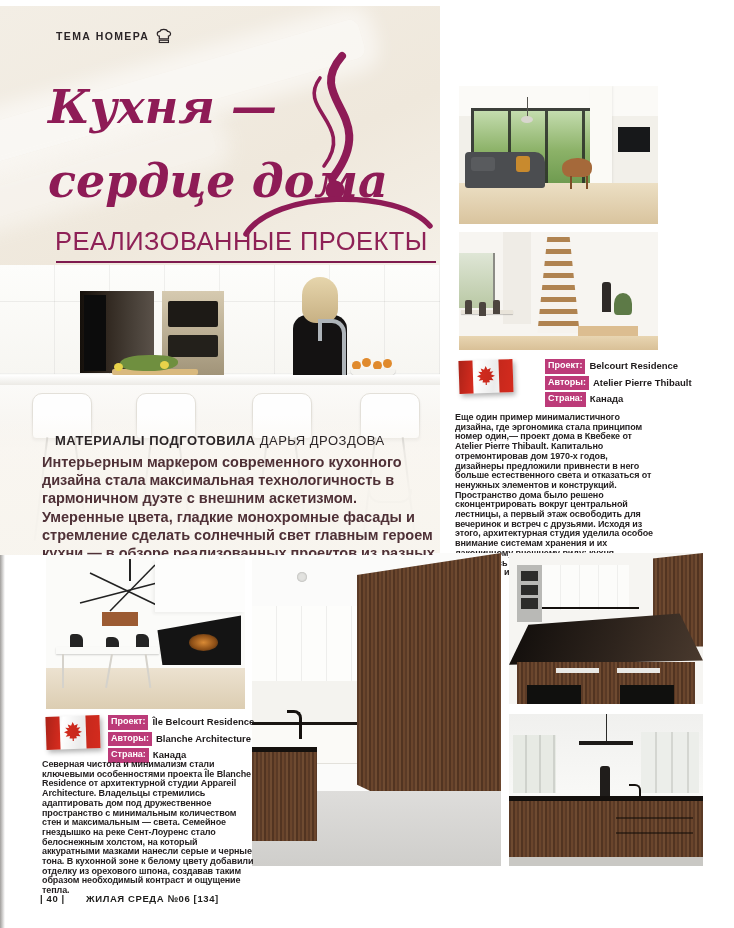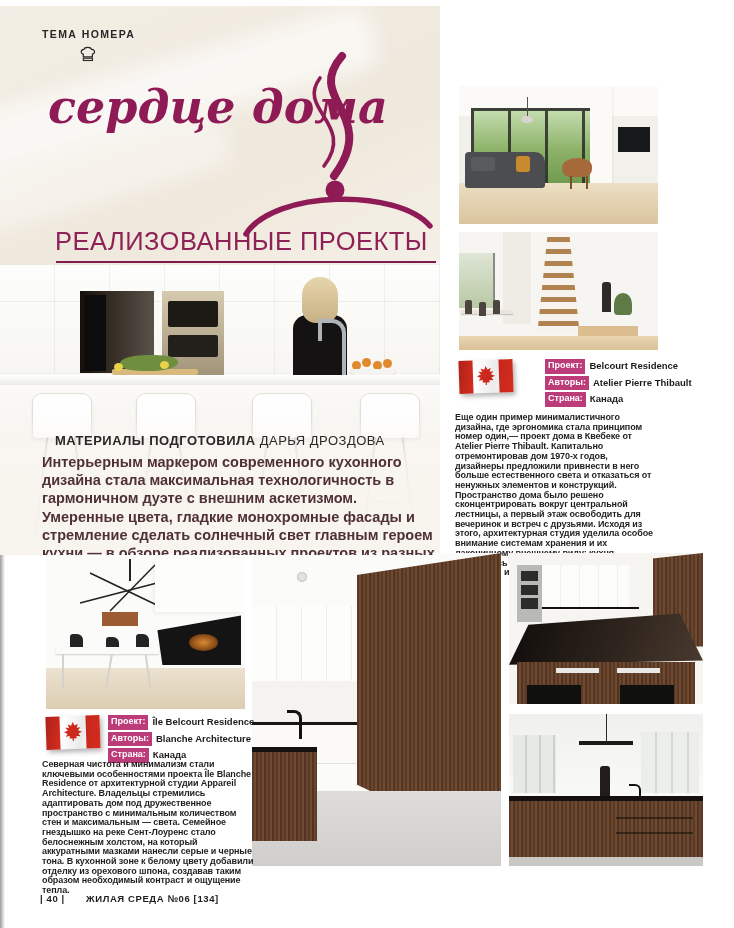--- a/index.html
+++ b/index.html
@@ -4,22 +4,22 @@
 <style>
   html,body{margin:0;padding:0;}
   body{width:734px;height:928px;position:relative;background:#ffffff;overflow:hidden;
        font-family:"Liberation Sans",sans-serif;color:#221e1f;}
   .abs{position:absolute;}
   
   .hero{left:0;top:6px;width:440px;height:549px;overflow:hidden;
         background:linear-gradient(155deg,#f3eee5 0%,#efe8dc 38%,#f6f2ea 68%,#fbf9f4 100%);}
   .beam{background:rgba(255,255,255,0.6);transform:rotate(-16deg);border-radius:10px;
         box-shadow:0 0 18px 14px rgba(255,255,255,0.55);}
-  .kicker{left:42px;top:22px;font-size:10.5px;font-weight:bold;letter-spacing:1.4px;color:#2b2527;
-          display:flex;align-items:center;gap:6px;flex-direction:column;}
+  .kicker{left:56px;top:22px;font-size:10.5px;font-weight:bold;letter-spacing:1.4px;color:#2b2527;
+          display:flex;align-items:center;gap:6px;}
   .title{left:48px;top:64px;font-family:"DejaVu Serif",serif;font-style:italic;font-weight:bold;
          font-size:46px;line-height:74px;color:#8e1b56;white-space:nowrap;}
   .brandmark{left:238px;top:42px;}
   .subtitle{left:55px;top:220px;font-size:26px;font-weight:400;color:#8e2156;letter-spacing:0.5px;
             transform:scaleX(0.98);transform-origin:left;white-space:nowrap;}
   .subrule{left:56px;top:255px;width:380px;height:2px;background:#7e1a4e;}
   
   .photo{overflow:hidden;background:#f2f1ee;}
   .ph-main{left:0;top:259px;width:440px;height:290px;background:#fcfcfa;}
   .cab-seams{left:0;top:0;width:440px;height:108px;
@@ -175,20 +175,21 @@
 
   <div class="abs kicker">
     <span>ТЕМА НОМЕРА</span>
     <svg width="19" height="16" viewBox="0 0 20 17">
       <path d="M4.5 8.5 C1.5 8.5 1.5 3.5 5.2 3.6 C6 0.8 12.4 0.8 13.2 3.6 C17 3.3 17.6 8 14.2 8.5 L14.2 11.5 L4.5 11.5 Z" fill="none" stroke="#2b2527" stroke-width="1.3"></path>
       <rect x="4.5" y="13" width="9.7" height="2.4" fill="none" stroke="#2b2527" stroke-width="1.2"></rect>
     </svg>
   </div>
 
   <div class="abs title">
+    <div>Кухня —</div>
     <div>сердце дома</div>
   </div>
 
   <svg class="abs brandmark" width="202" height="196" viewBox="0 0 202 196">
     <path d="M104,8 C66,52 142,66 96,128" fill="none" stroke="#8e1b56" stroke-width="8" stroke-linecap="round"></path>
     <path d="M82,30 C58,62 118,76 86,118" fill="none" stroke="#8e1b56" stroke-width="3.6" stroke-linecap="round"></path>
     <circle cx="97" cy="142" r="9.5" fill="#8e1b56"></circle>
     <path d="M8,186 C36,142 160,140 192,178" fill="none" stroke="#8e1b56" stroke-width="5.5" stroke-linecap="round"></path>
   </svg>
 

